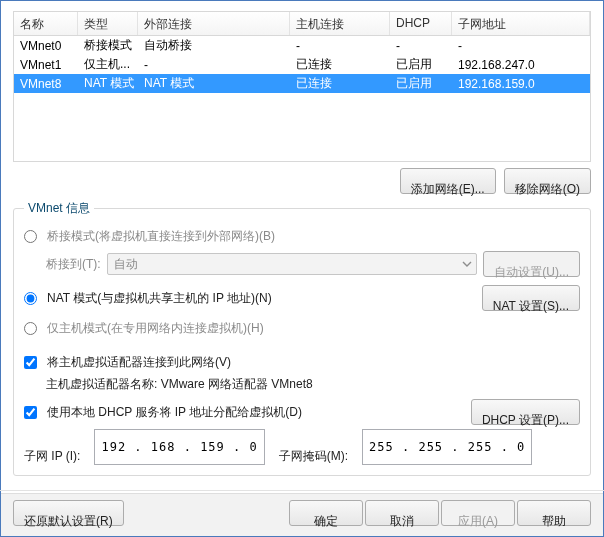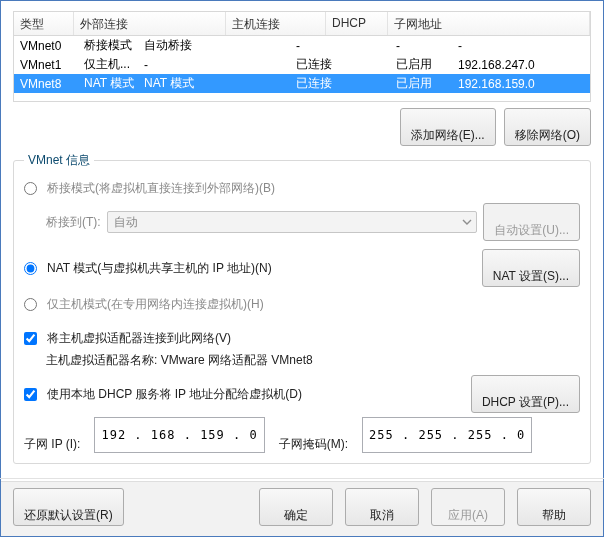--- a/index.html
+++ b/index.html
@@ -12,47 +12,48 @@
 .closebtn svg{filter:drop-shadow(0 1px 0 rgba(0,0,0,.3))}
 .body{flex:1;padding:10px 12px 8px;background:#fff;display:flex;flex-direction:column;gap:6px;overflow:hidden}
 .table-wrap{border:1px solid #d8d8d8;height:182px;overflow:hidden}
 .thead{display:flex;background:linear-gradient(#fff,#f4f4f4);border-bottom:1px solid #d8d8d8;height:24px}
 .thead .th{padding:4px 6px;border-right:1px solid #e3e3e3;color:#333}
 .rows .tr{display:flex;height:19px;align-items:center}
 .rows .tr.selected{background:#3399ff;color:#fff}
 .rows .td{padding:2px 6px;white-space:nowrap;overflow:hidden}
 .col0{width:64px}.col1{width:60px}.col2{width:152px}.col3{width:100px}.col4{width:62px}.col5{flex:1}
 .netbtns{display:flex;justify-content:flex-end;gap:8px}
-button.win{height:23px;padding:18px 10px;background:linear-gradient(#f8f8f8,#e7e7e7);border:1px solid #acacac;border-radius:3px;cursor:pointer;color:#222}
+button.win{height:23px;padding:12px 10px;background:linear-gradient(#f8f8f8,#e7e7e7);border:1px solid #acacac;border-radius:3px;cursor:pointer;color:#222}
 button.win:disabled{color:#9a9a9a;cursor:default;background:#f2f2f2}
 fieldset{border:1px solid #d9d9d9;border-radius:3px;padding:8px 10px 10px;margin:0}
 legend{padding:0 4px;color:#0c4a6e}
 .row{display:flex;align-items:center;gap:6px;min-height:22px}
 .indent{margin-left:22px}
 input[type=radio],input[type=checkbox]{margin:0 4px 0 0;vertical-align:middle}
 .combo{flex:1;height:22px;border:1px solid #c6c6c6;background:#f3f3f3;color:#8a8a8a;padding:2px 22px 2px 6px;border-radius:2px;position:relative;display:flex;align-items:center}
 .combo .chev{position:absolute;right:4px;top:4px;color:#8d8d8d}
 .ipbox{border:1px solid #abadb3;background:#fff;height:22px;padding:17px 6px;font-family:Consolas,monospace;letter-spacing:1px;display:inline-flex;align-items:center;min-width:148px}
 .bottom-subnet{display:flex;align-items:flex-end;gap:14px;margin-top:4px}
 .sep{height:1px;background:#e2e2e2;margin:6px -12px 2px}
-.footer{display:flex;align-items:center;padding:6px 12px 10px;gap:12px;background:#f2f2f2;border-top:1px solid #dedede}
+.footer{display:flex;align-items:center;padding:6px 12px 10px;gap:2px;background:#f2f2f2;border-top:1px solid #dedede}
 .footer .spacer{flex:1}
 label{color:#222}
 label.disabled{color:#8a8a8a}
 .after-btn{margin-left:auto}
 </style>
 </head>
 <body>
 
 <div class="window">
 
   <div class="body">
 
     <div class="table-wrap">
       <div class="thead">
+        <div class="th col0">名称</div>
         <div class="th col1">类型</div>
         <div class="th col2">外部连接</div>
         <div class="th col3">主机连接</div>
         <div class="th col4">DHCP</div>
         <div class="th col5">子网地址</div>
       </div>
       <div class="rows" id="table-rows">
           <div class="tr">
             <div class="td col0">VMnet0</div>
             <div class="td col1">桥接模式</div>

